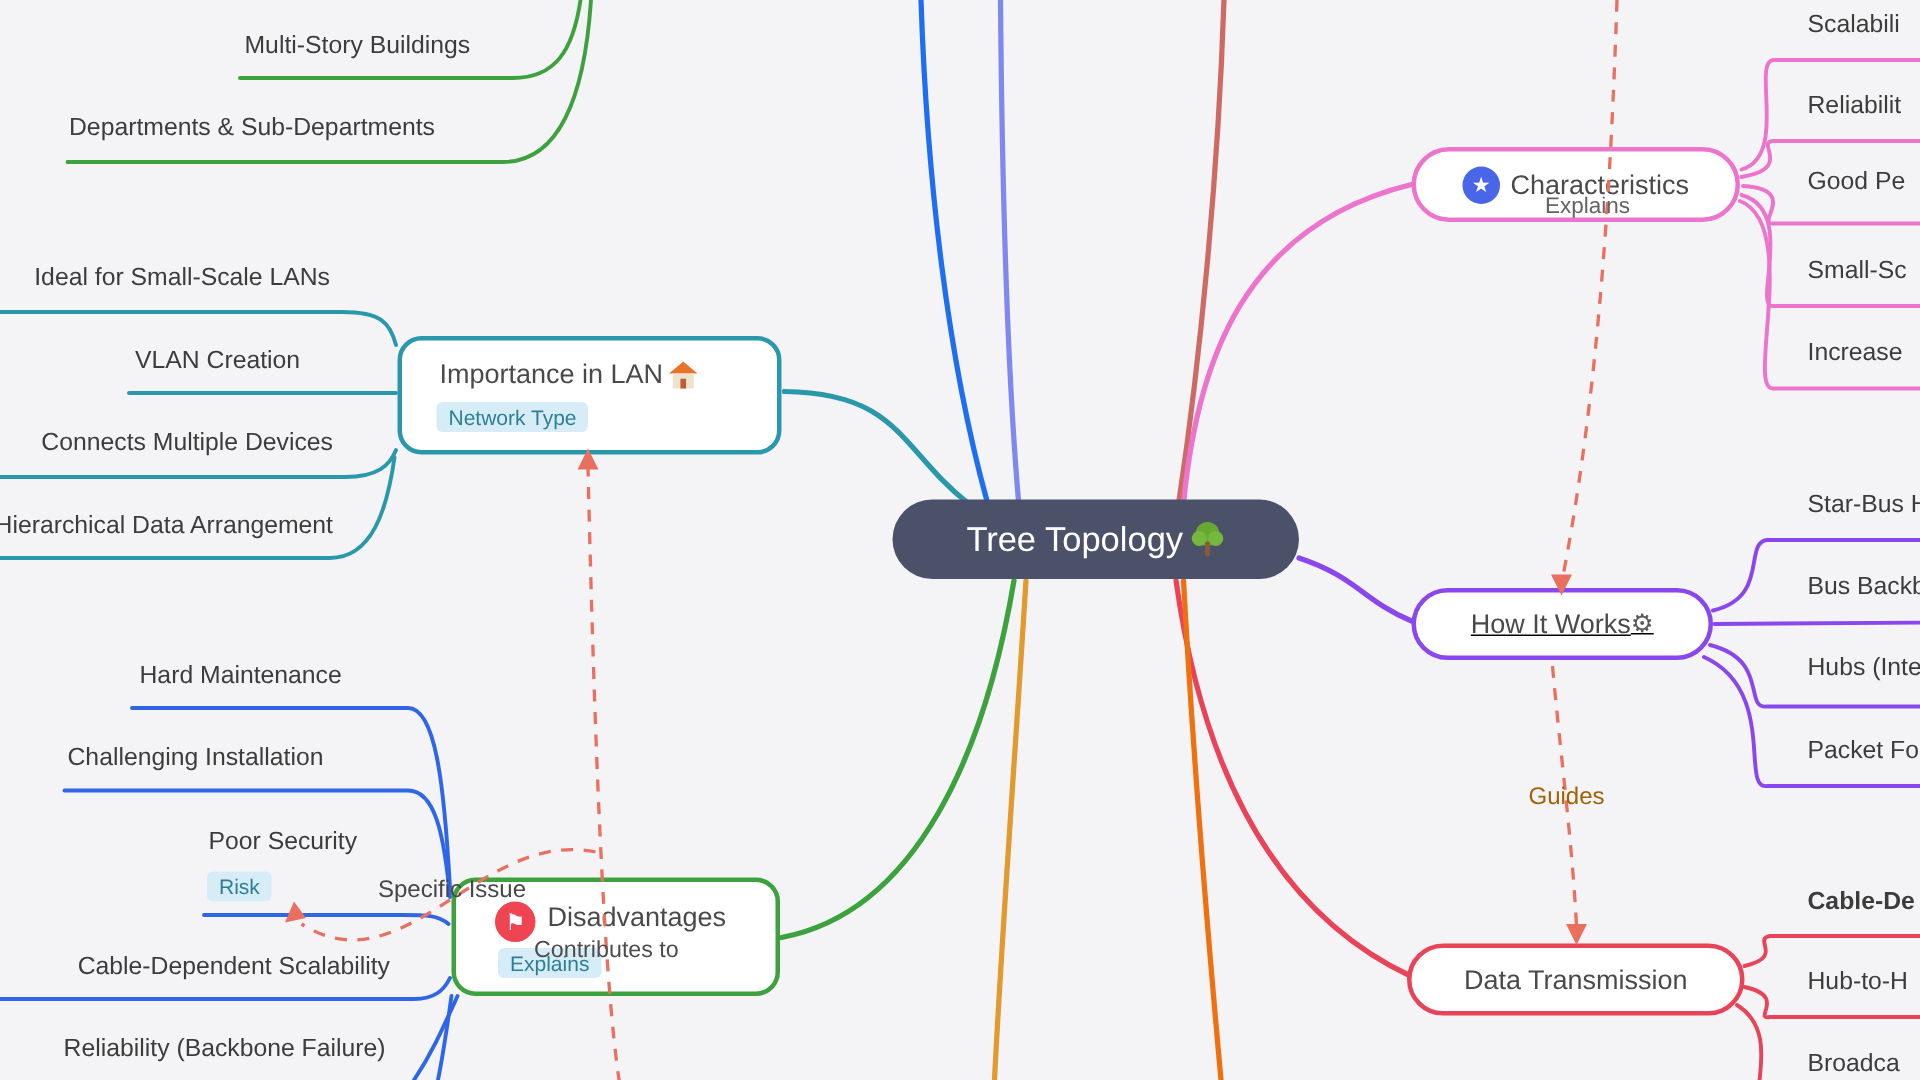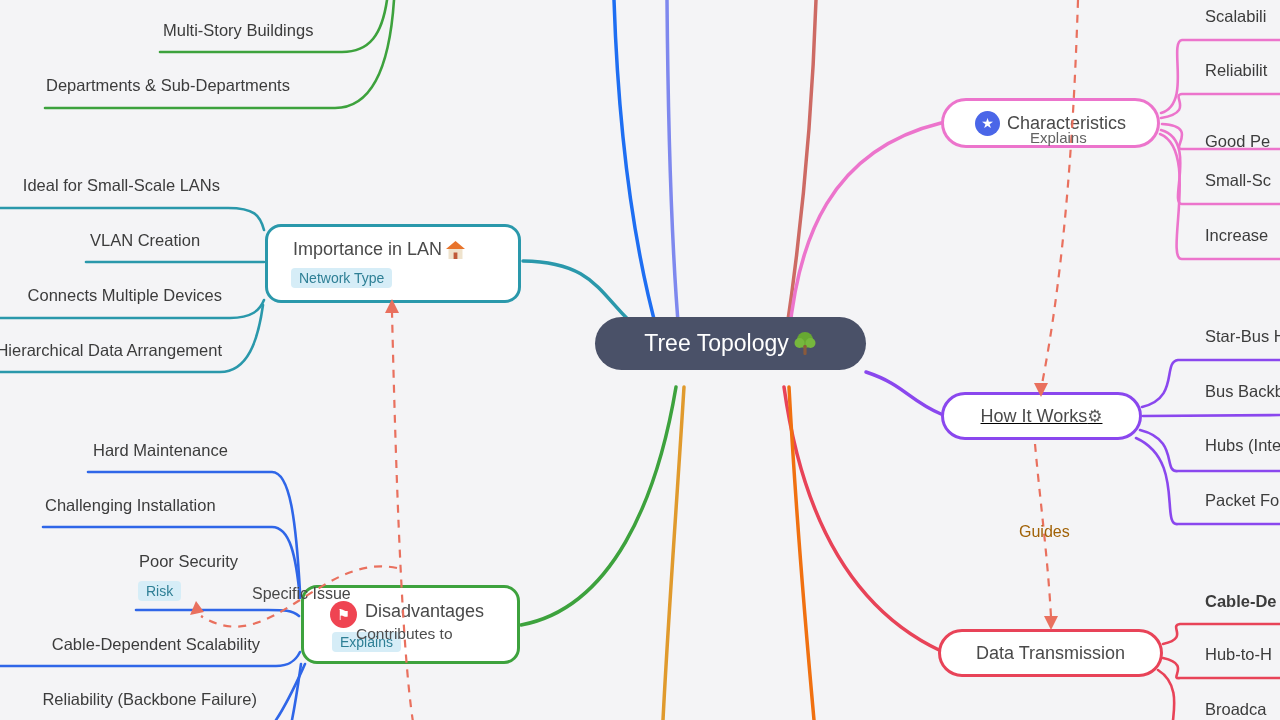--- a/index.html
+++ b/index.html
@@ -22,21 +22,21 @@
     border-radius:4px;padding:2px 8px;white-space:nowrap;z-index:2;
   }
   .rel-label{
     position:absolute;color:#555;font-size:15.5px;white-space:nowrap;z-index:4;
   }
   .circle-icon{
     display:inline-flex;align-items:center;justify-content:center;
     border-radius:50%;color:#fff;flex:0 0 auto;
   }
   #node-center{
-    left:595px;top:317px;width:271px;height:53px;border-radius:27px;
+    left:595px;top:333px;width:271px;height:53px;border-radius:27px;
     background:#4a5168;justify-content:center;z-index:2;
   }
   #node-center .title{color:#fff;font-size:23px;}
   #node-importance{left:265px;top:224px;width:256px;height:79px;border-radius:16px;border:3px solid #2a98ab;}
   #node-disadvantages{left:301px;top:585px;width:219px;height:79px;border-radius:16px;border:3px solid #3da23d;}
   #node-characteristics{left:941px;top:98px;width:219px;height:50px;border-radius:25px;border:3px solid #ec74cc;justify-content:center;}
   #node-howitworks{left:941px;top:392px;width:201px;height:48px;border-radius:24px;border:3px solid #8a47ee;justify-content:center;text-decoration:underline;}
   #node-datatransmission{left:938px;top:629px;width:225px;height:48px;border-radius:24px;border:3px solid #e84358;justify-content:center;}
 </style>
 </head>
@@ -153,21 +153,21 @@
 
   <div class="leaf" style="left:93px;top:441px;">Hard Maintenance</div>
   <div class="leaf" style="left:45px;top:496px;">Challenging Installation</div>
   <div class="leaf" style="left:139px;top:552px;">Poor Security</div>
   <span class="badge" style="left:138px;top:581px;">Risk</span>
   <div class="leaf" style="right:1020px;top:635px;">Cable-Dependent Scalability</div>
   <div class="leaf" style="right:1023px;top:690px;">Reliability (Backbone Failure)</div>
 
   <div class="leaf" style="left:1205px;top:7px;">Scalabili</div>
   <div class="leaf" style="left:1205px;top:61px;">Reliabilit</div>
-  <div class="leaf" style="left:1205px;top:132px;text-align:right;">Good Pe</div>
+  <div class="leaf" style="left:1205px;top:112px;text-align:right;">Good Pe</div>
   <div class="leaf" style="left:1205px;top:171px;">Small-Sc</div>
   <div class="leaf" style="left:1205px;top:226px;">Increase</div>
 
   <div class="leaf" style="left:1205px;top:327px;">Star-Bus Hy</div>
   <div class="leaf" style="left:1205px;top:382px;">Bus Backbo</div>
   <div class="leaf" style="left:1205px;top:436px;">Hubs (Intel</div>
   <div class="leaf" style="left:1205px;top:491px;">Packet Forw</div>
 
   <div class="leaf" style="left:1205px;top:592px;font-weight:bold;">Cable-De</div>
   <div class="leaf" style="left:1205px;top:645px;">Hub-to-H</div>

